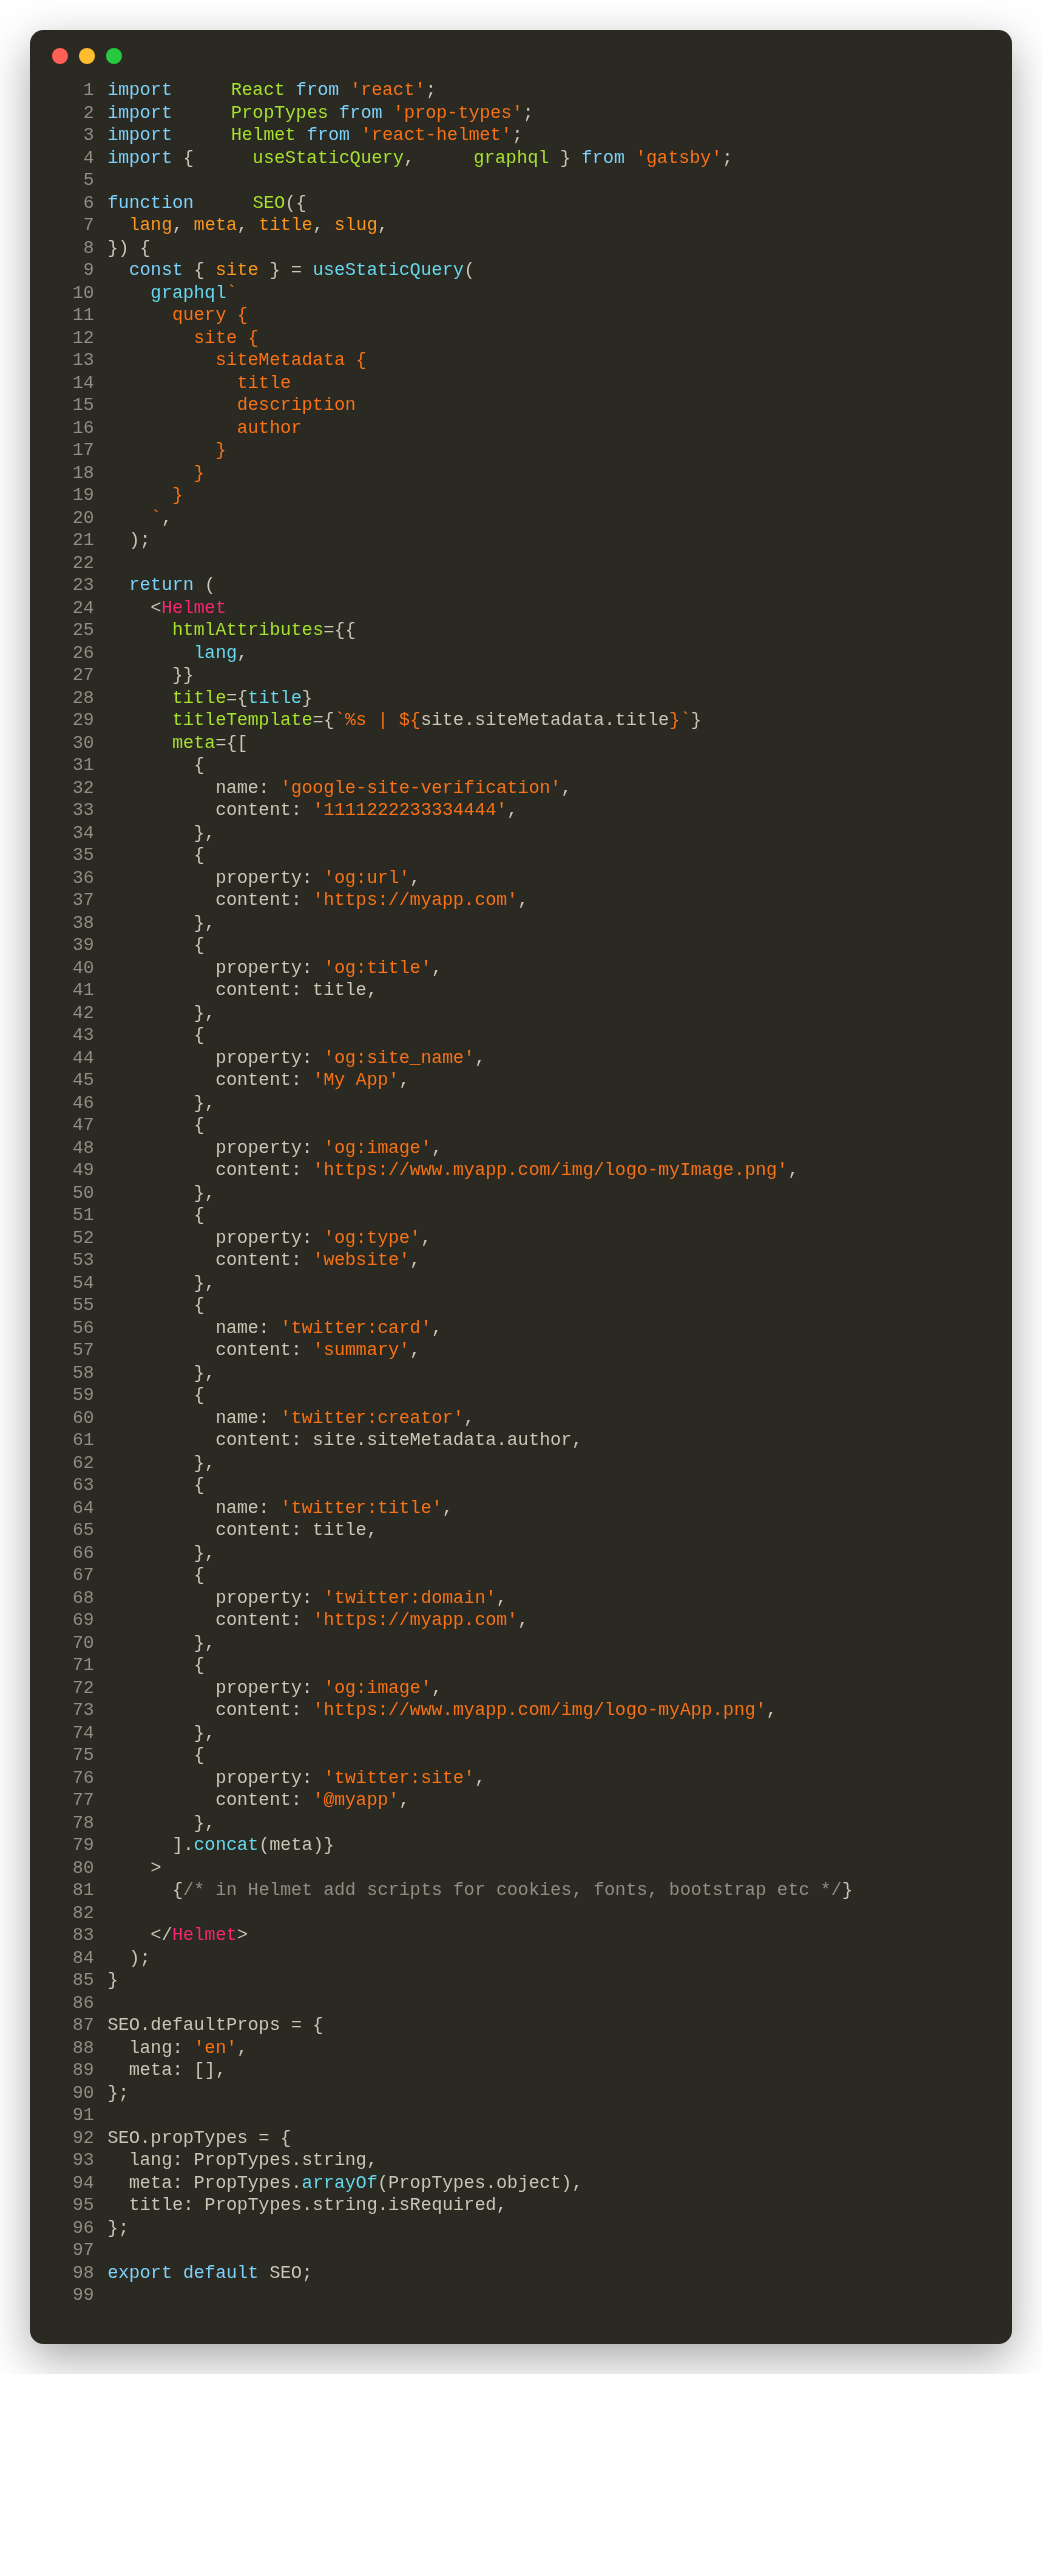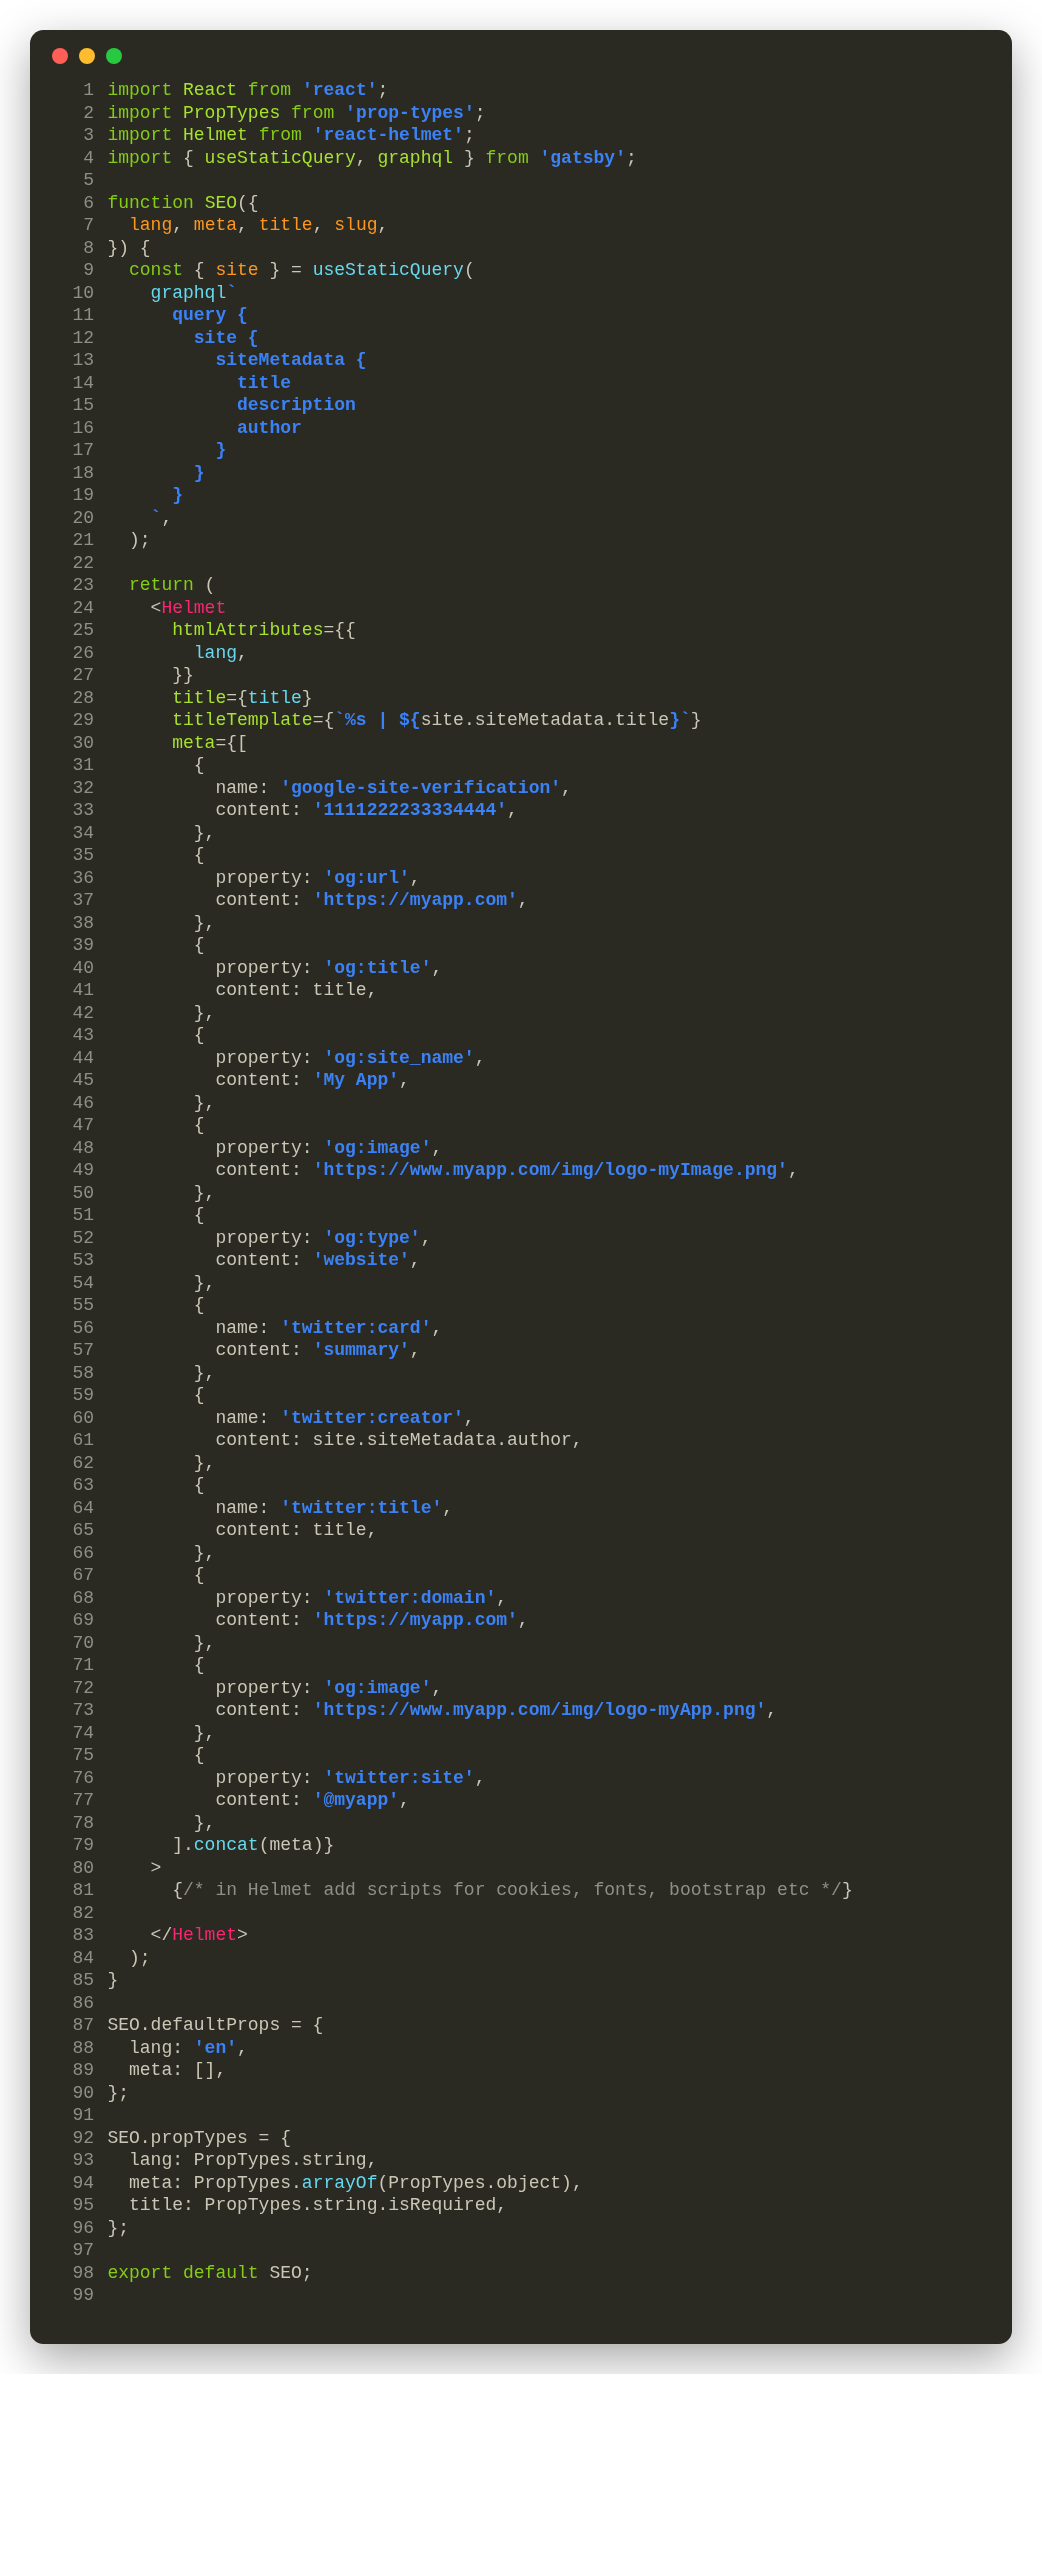--- a/index.html
+++ b/index.html
@@ -43,23 +43,23 @@
   .line { display: flex; }
   .gutter {
     width: 42px;
     text-align: right;
     color: #8f8f84;
     padding-right: 13.4px;
     user-select: none;
     flex: none;
   }
   .content { flex: 1; color: #c9c7b6; }
-  .kw   { color: #84cc16; }   
-  .name { color: #a6e22e; }   
-  .str  { color: #3b82f6; font-weight: bold; }   
+  .kw   { color: #7dd3fc; }   
+  .name { color: #a6e22e; margin-left: 48px; }   
+  .str  { color: #f97316; }   
   .fn   { color: #66d9ef; }   
   .param{ color: #fd971f; }   
   .punc { color: #c9c7b6; }
   .cmt  { color: #8f8f84; }
   .tag  { color: #f92672; }   
   .attr { color: #a6e22e; font-family: Liberation Mono, monospace; }   
 </style>
 </head>
 <body>
 

